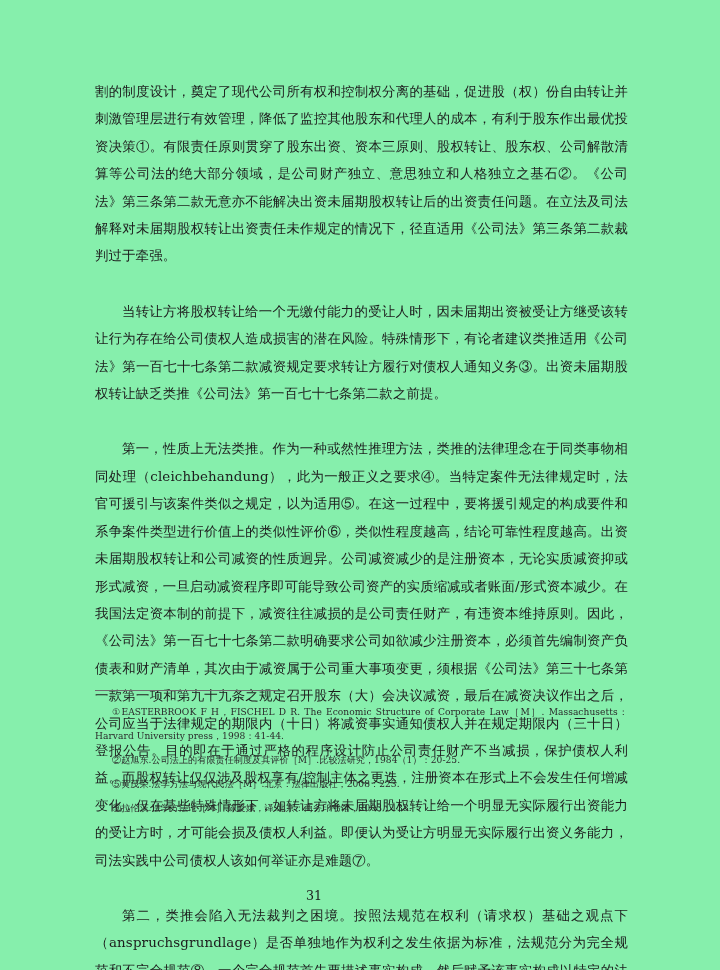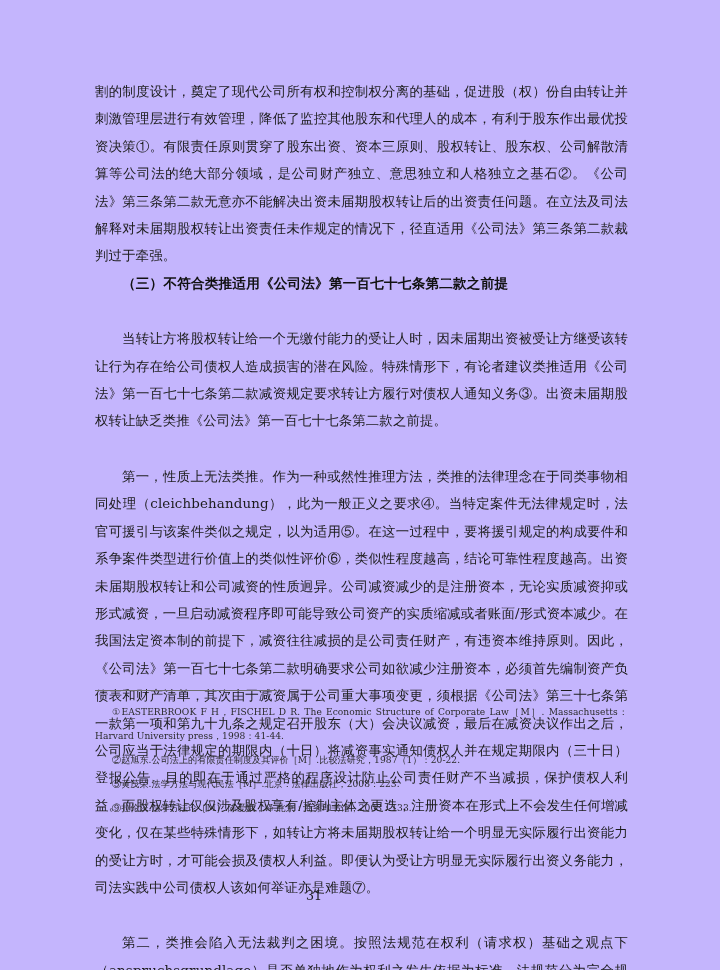--- a/index.html
+++ b/index.html
@@ -13,21 +13,21 @@
     font-family: "DejaVu Serif", "Liberation Serif", serif;
     color: #1a1a1a;
     position: relative;
     overflow: hidden;
   }
   .page {
     position: absolute;
     left: 0; top: 0;
     width: 720px;
     height: 970px;
-    background: #c4b5fd;
+    background: #86efac;
   }
   .content {
     position: absolute;
     left: 95px;
     top: 78px;
     width: 533px;
   }
   
   .para {
     font-size: 13.4px;
@@ -90,34 +90,33 @@
 </style>
 </head>
 <body>
 
 <div class="page">
 
   <div class="content">
 
     <p class="para">割的制度设计，奠定了现代公司所有权和控制权分离的基础，促进股（权）份自由转让并刺激管理层进行有效管理，降低了监控其他股东和代理人的成本，有利于股东作出最优投资决策①。有限责任原则贯穿了股东出资、资本三原则、股权转让、股东权、公司解散清算等公司法的绝大部分领域，是公司财产独立、意思独立和人格独立之基石②。《公司法》第三条第二款无意亦不能解决出资未届期股权转让后的出资责任问题。在立法及司法解释对未届期股权转让出资责任未作规定的情况下，径直适用《公司法》第三条第二款裁判过于牵强。</p>
 
-    <p class="heading">（三）不符合类推适用《公司法》第一百七十七条第二款之前提</p>
 
     <p class="para indent">当转让方将股权转让给一个无缴付能力的受让人时，因未届期出资被受让方继受该转让行为存在给公司债权人造成损害的潜在风险。特殊情形下，有论者建议类推适用《公司法》第一百七十七条第二款减资规定要求转让方履行对债权人通知义务③。出资未届期股权转让缺乏类推《公司法》第一百七十七条第二款之前提。</p>
 
     <p class="para indent">第一，性质上无法类推。作为一种或然性推理方法，类推的法律理念在于同类事物相同处理（cleichbehandung），此为一般正义之要求④。当特定案件无法律规定时，法官可援引与该案件类似之规定，以为适用⑤。在这一过程中，要将援引规定的构成要件和系争案件类型进行价值上的类似性评价⑥，类似性程度越高，结论可靠性程度越高。出资未届期股权转让和公司减资的性质迥异。公司减资减少的是注册资本，无论实质减资抑或形式减资，一旦启动减资程序即可能导致公司资产的实质缩减或者账面/形式资本减少。在我国法定资本制的前提下，减资往往减损的是公司责任财产，有违资本维持原则。因此，《公司法》第一百七十七条第二款明确要求公司如欲减少注册资本，必须首先编制资产负债表和财产清单，其次由于减资属于公司重大事项变更，须根据《公司法》第三十七条第一款第一项和第九十九条之规定召开股东（大）会决议减资，最后在减资决议作出之后，公司应当于法律规定的期限内（十日）将减资事实通知债权人并在规定期限内（三十日）登报公告。目的即在于通过严格的程序设计防止公司责任财产不当减损，保护债权人利益。而股权转让仅仅涉及股权享有/控制主体之更迭，注册资本在形式上不会发生任何增减变化，仅在某些特殊情形下，如转让方将未届期股权转让给一个明显无实际履行出资能力的受让方时，才可能会损及债权人利益。即便认为受让方明显无实际履行出资义务能力，司法实践中公司债权人该如何举证亦是难题⑦。</p>
 
     <p class="para indent">第二，类推会陷入无法裁判之困境。按照法规范在权利（请求权）基础之观点下（anspruchsgrundlage）是否单独地作为权利之发生依据为标准，法规范分为完全规范和不完全规范⑧。一个完全规范首先要描述事实构成，然后赋予该事实构成以特定的法律效果⑨。但是《公司法》第一百七十七条第二款本身是一个不完全规范，其仅仅以命令式语句之形式要求公司应当自作出减少注册资本之日起</p>
 
   </div>
 
   <div class="fn-rule"></div>
 
   <div class="footnotes">
     <p class="fnote">①EASTERBROOK F H，FISCHEL D R. The Economic Structure of Corporate Law［M］. Massachusetts：Harvard University press，1998：41-44.</p>
-    <p class="fnote">②赵旭东.公司法上的有限责任制度及其评价［M］.比较法研究，1987（1）：20-22.</p>
+    <p class="fnote">②赵旭东.公司法上的有限责任制度及其评价［M］.比较法研究，1984（1）：20-25.</p>
     <p class="fnote">⑤黄茂荣.法学方法与现代民法［M］.北京：法律出版社，2008：223.</p>
     <p class="fnote">⑨拉伦茨.法学方法论［M］.陈爱娥，译.北京：商务印书馆，2003：133.</p>
   </div>
 
   <div class="pagenum">31</div>
 
 </div>
 
 </body></html>

